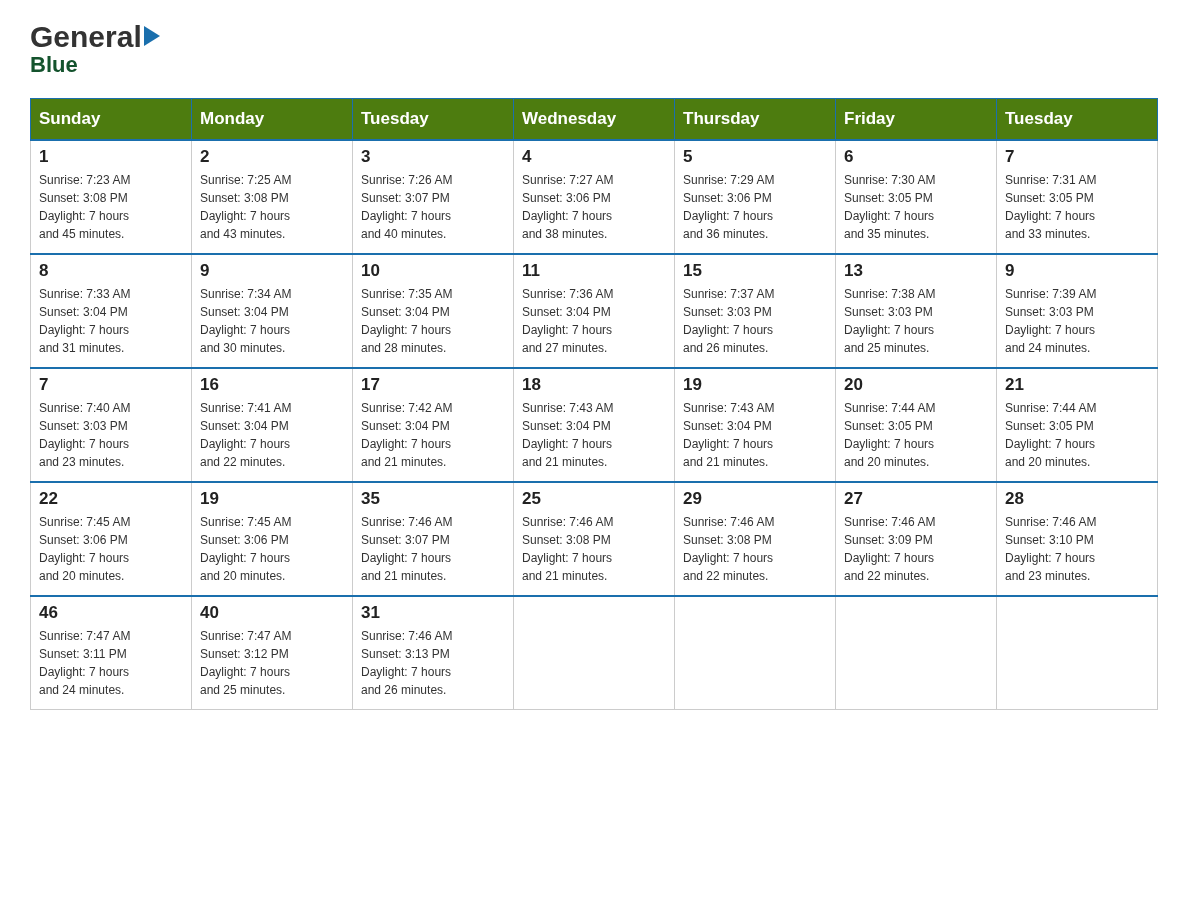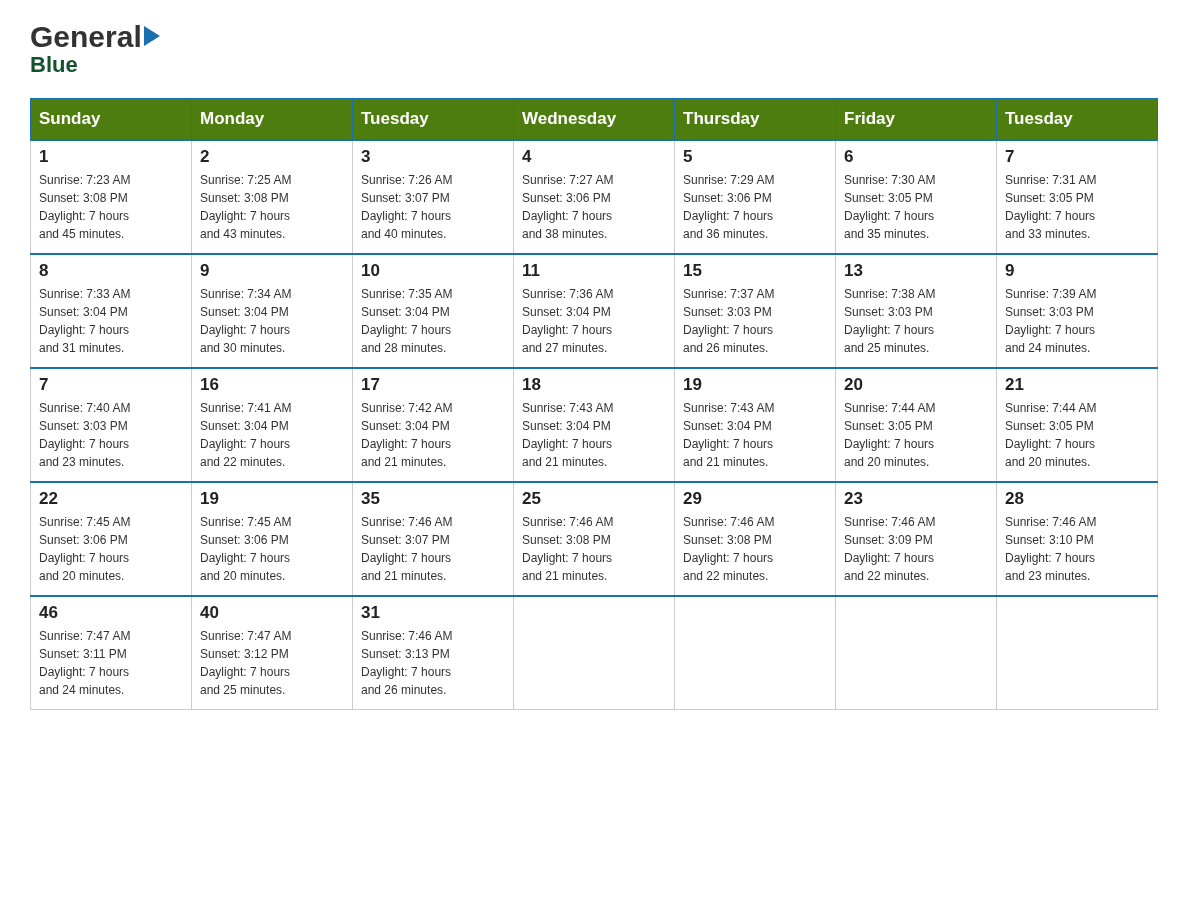--- a/index.html
+++ b/index.html
@@ -362,21 +362,21 @@
         <td>
         <div class="day-number">29</div>
         <div class="day-info">
           Sunrise: 7:46 AM<br>
           Sunset: 3:08 PM<br>
           Daylight: 7 hours<br>
           and 22 minutes.
         </div>
       </td>
         <td>
-        <div class="day-number">23</div>
+        <div class="day-number">27</div>
         <div class="day-info">
           Sunrise: 7:46 AM<br>
           Sunset: 3:09 PM<br>
           Daylight: 7 hours<br>
           and 22 minutes.
         </div>
       </td>
         <td>
         <div class="day-number">28</div>
         <div class="day-info">

